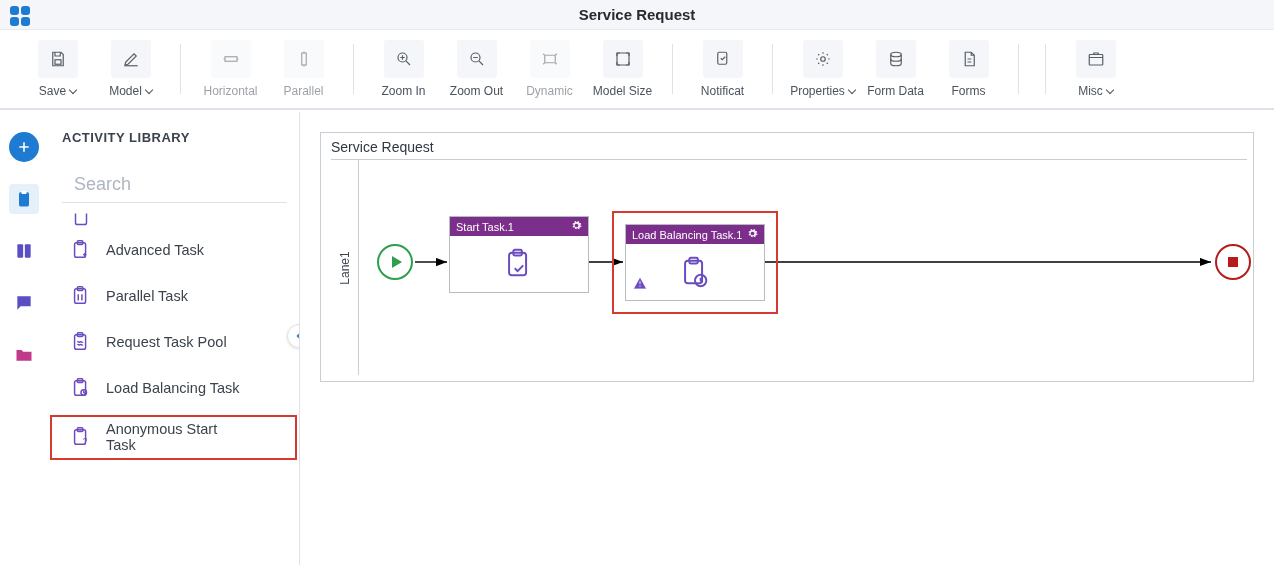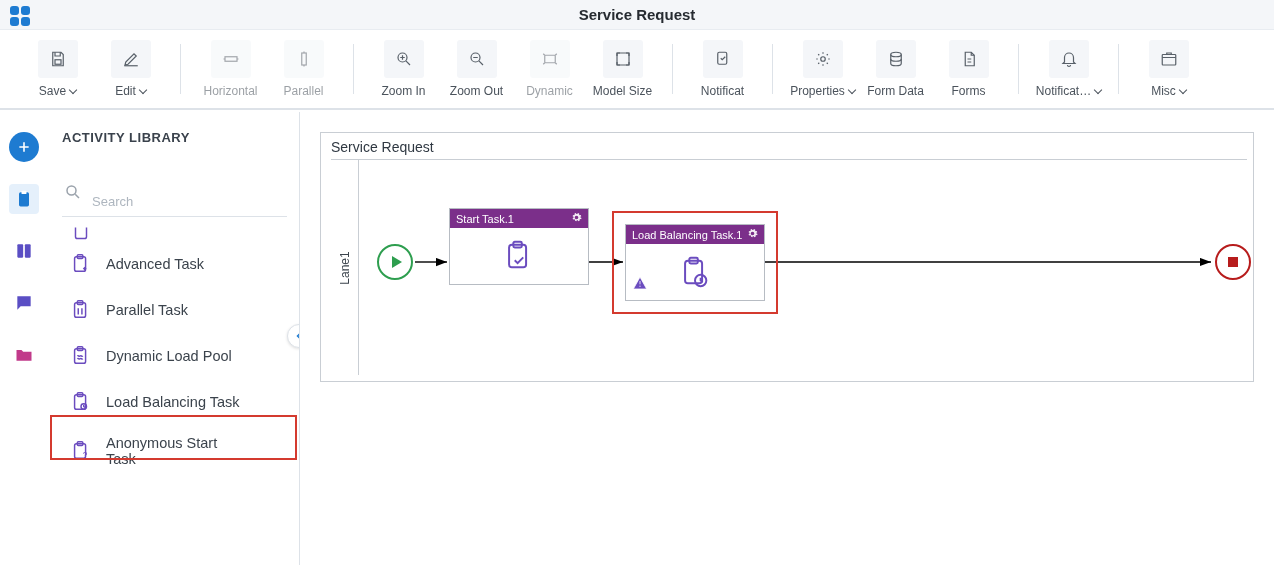--- a/index.html
+++ b/index.html
@@ -35,21 +35,21 @@
   
   .main{position:absolute;top:112px;left:0;right:0;bottom:0;display:flex;}
   .leftbar{width:48px;display:flex;flex-direction:column;align-items:center;padding-top:20px;gap:22px;}
   .lb-btn{width:30px;height:30px;display:flex;align-items:center;justify-content:center;cursor:pointer;border-radius:4px;position:relative;}
   .lb-add{background:var(--blue);border-radius:50%;color:#fff;}
   .lb-active{background:#e5f0fb;}
 
   .panel{flex:0 0 252px;border-right:1px solid var(--gray-border);padding:18px 12px 0 14px;position:relative;overflow:hidden;}
   .panel-title{font-weight:700;letter-spacing:.5px;font-size:13px;color:#3a424c;margin-bottom:22px;}
   .search{display:flex;align-items:center;gap:8px;border-bottom:1px solid var(--gray-border);padding:6px 2px;margin-bottom:10px;}
-  .search input{border:none;outline:none;font-size:13px;color:var(--text);flex:1;background:transparent;margin-top:20px;}
+  .search input{border:none;outline:none;font-size:18px;color:var(--text);flex:1;background:transparent;}
   .search input::placeholder{color:#aeb6bf;}
   .act-list{}
   .act-item{display:flex;align-items:center;gap:12px;padding:10px 6px;border-radius:4px;cursor:grab;font-size:14.5px;color:#3b434c;}
   .act-ico{width:26px;height:26px;display:flex;align-items:center;justify-content:center;color:var(--purple2);}
   .act-highlight{border:2px solid #d43a2f;position:absolute;left:2px;right:2px;top:303px;height:45px;pointer-events:none;}
   .collapse-btn{position:absolute;right:-12px;top:212px;width:24px;height:24px;border-radius:50%;background:#fff;border:1px solid var(--gray-border);display:flex;align-items:center;justify-content:center;color:var(--blue);box-shadow:0 1px 3px rgba(0,0,0,.12);cursor:pointer;}
   .clip-top{height:14px;overflow:hidden;display:flex;align-items:flex-end;padding-left:6px;}
 
   .canvas-wrap{flex:1;padding:20px;overflow:auto;}
   .canvas{border:1px solid #c9ced4;background:#fff;position:relative;height:250px;}
@@ -106,21 +106,21 @@
   </div>
 
   <div class="tb-btn">
     <div class="tb-ico">
       <svg width="18" height="18" viewBox="0 0 24 24" fill="none" stroke="currentColor" stroke-width="1.6">
           <path d="M4 20l4-1 11-11-3-3L5 16l-1 4z"></path>
           <path d="M3 21h18"></path>
         </svg>
     </div>
     <div class="tb-lbl">
-        <span>Edit</span>
+        <span>Model</span>
         <span class="chev"></span>
       </div>
   </div>
 
   <div class="tb-sep"></div>
 
   <div class="tb-btn disabled">
     <div class="tb-ico">
       <svg width="18" height="18" viewBox="0 0 24 24" fill="none" stroke="currentColor" stroke-width="1.6">
           <rect x="4" y="9" width="16" height="6"></rect>
@@ -243,32 +243,20 @@
           <path d="M15 3v4h4M10 12h5M10 16h5"></path>
         </svg>
     </div>
     <div class="tb-lbl">
         <span>Forms</span>
       </div>
   </div>
 
   <div class="tb-sep"></div>
 
-  <div class="tb-btn">
-    <div class="tb-ico">
-      <svg width="18" height="18" viewBox="0 0 24 24" fill="none" stroke="currentColor" stroke-width="1.6">
-          <path d="M6 16V10a6 6 0 1 1 12 0v6l2 2H4l2-2z"></path>
-          <path d="M10 20a2 2 0 0 0 4 0"></path>
-        </svg>
-    </div>
-    <div class="tb-lbl">
-        <span>Notificat…</span>
-        <span class="chev"></span>
-      </div>
-  </div>
 
   <div class="tb-sep"></div>
 
   <div class="tb-btn">
     <div class="tb-ico">
       <svg width="18" height="18" viewBox="0 0 24 24" fill="none" stroke="currentColor" stroke-width="1.6">
           <rect x="3" y="6" width="18" height="14" rx="1"></rect>
           <path d="M3 10h18M9 6V4h6v2"></path>
         </svg>
     </div>
@@ -356,21 +344,21 @@
       </div>
 
       <div class="act-item">
         <span class="act-ico">
           <svg width="22" height="22" viewBox="0 0 24 24" fill="none" stroke="currentColor" stroke-width="1.6">
               <rect x="5" y="4" width="12" height="16" rx="2"></rect>
               <rect x="8" y="2" width="6" height="4" rx="1"></rect>
               <path d="M8 12c1-1 2 1 3 0s2 1 3 0M8 15c1-1 2 1 3 0s2 1 3 0"></path>
             </svg>
         </span>
-        <span>Dynamic Load Pool</span>
+        <span>Request Task Pool</span>
       </div>
 
       <div class="act-item">
         <span class="act-ico">
           <svg width="22" height="22" viewBox="0 0 24 24" fill="none" stroke="currentColor" stroke-width="1.6">
               <rect x="5" y="4" width="12" height="16" rx="2"></rect>
               <rect x="8" y="2" width="6" height="4" rx="1"></rect>
               <circle cx="15" cy="17" r="3"></circle>
               <path d="M15 15v2l1.5 1"></path>
             </svg>
@@ -419,21 +407,21 @@
           <line x1="258" y1="102" x2="292" y2="102" stroke="#000" stroke-width="1.4" marker-end="url(#arrow)"></line>
           <line x1="434" y1="102" x2="880" y2="102" stroke="#000" stroke-width="1.4" marker-end="url(#arrow)"></line>
         </svg>
 
         <div class="node" style="left:46px;top:84px;">
           <div class="circle-node start-node">
               <div class="play-tri"></div>
             </div>
         </div>
 
-        <div class="node task" style="left:118px;top:48px;">
+        <div class="node task" style="left:118px;top:56px;">
           <div class="task-head">
             <span>Start Task.1</span>
             <span class="gear">
               <svg width="11" height="11" viewBox="0 0 24 24" fill="currentColor">
                   <path d="M12 8a4 4 0 1 0 0 8 4 4 0 0 0 0-8zm9 4l2 1-1 3-2-.5a8 8 0 0 1-1.6 1.6l.5 2-3 1-1-2a8 8 0 0 1-2.2 0l-1 2-3-1 .5-2A8 8 0 0 1 6.6 16L4.5 16.5l-1-3 2-1a8 8 0 0 1 0-2.2l-2-1 1-3L6.6 7A8 8 0 0 1 8.2 5.4l-.5-2 3-1 1 2a8 8 0 0 1 2.2 0l1-2 3 1-.5 2A8 8 0 0 1 19.4 7l2-.5 1 3-2 1a8 8 0 0 1 0 2.2z"></path>
                 </svg>
             </span>
           </div>
           <div class="task-body">
             <svg width="34" height="34" viewBox="0 0 24 24" fill="none" stroke="currentColor" stroke-width="1.4">

